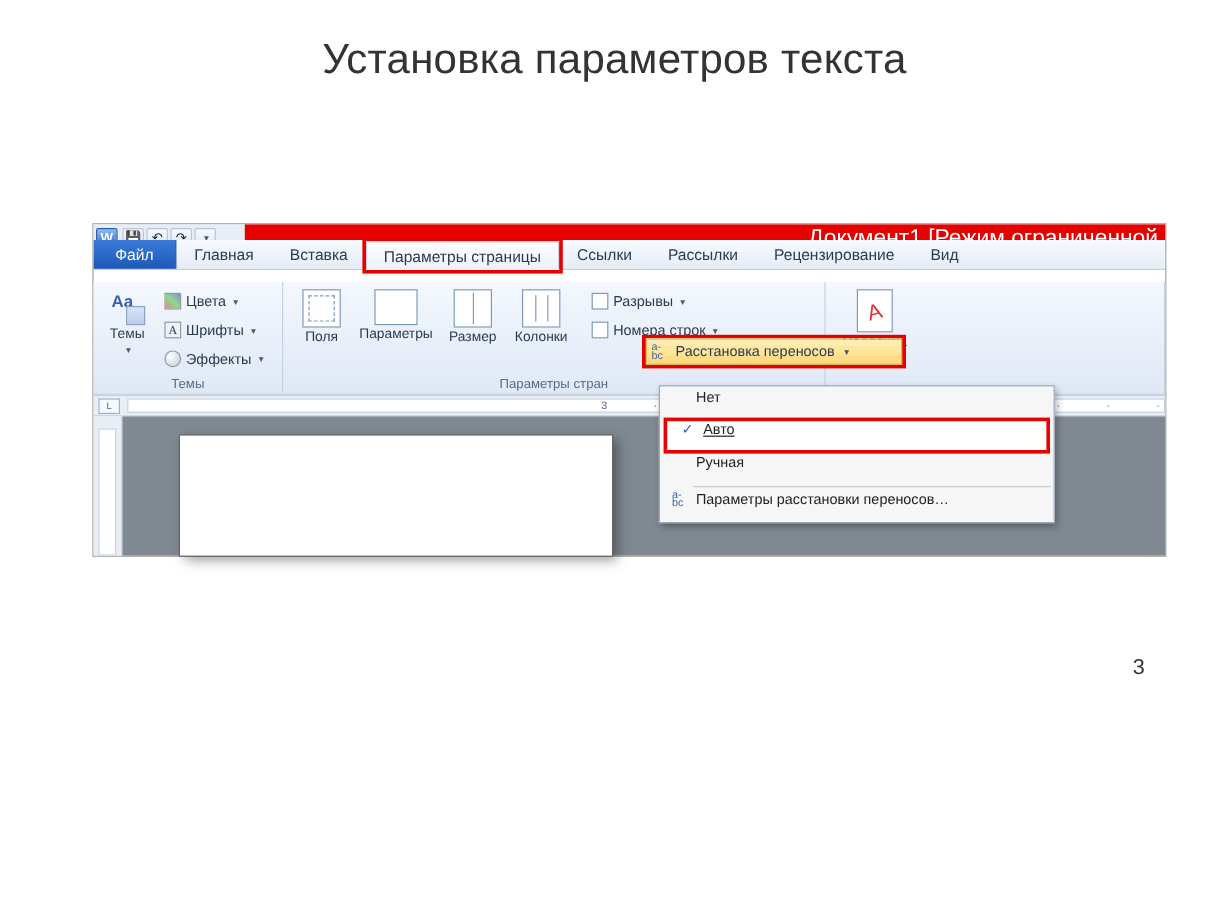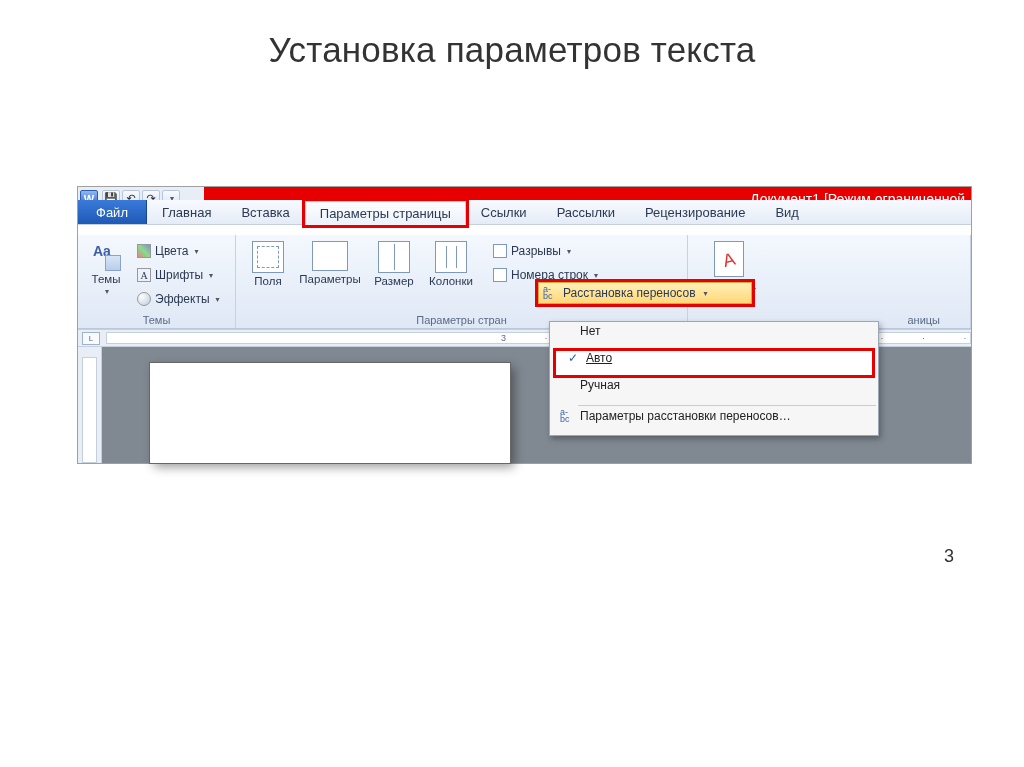--- a/index.html
+++ b/index.html
@@ -60,21 +60,21 @@
     border:1px solid #b6c6dd; border-radius:2px;
     display:flex; align-items:center; justify-content:center;
     font-size:11px;
   }
   .red-strip {
     position:absolute;
     left:126px; top:0; right:0; height:23px;
     background:#e60000;
     color:#fff;
     display:flex; align-items:center; justify-content:flex-end;
-    padding-right:6px; font-size:14px;
+    padding-right:6px; font-size:19px;
     overflow:hidden; white-space:nowrap;
   }
   
   .tabs {
     position:absolute;
     left:0; top:13px; right:0; height:25px;
     background:linear-gradient(#f7faff,#e5ecf6);
     border-bottom:1px solid #c5d0df;
     display:flex; align-items:stretch;
   }
@@ -314,21 +314,20 @@
       <div class="group-label">Параметры стран</div>
     </div>
 
     <div class="group" style="flex:1;padding-left:10px;">
       <div class="row" style="gap:6px">
         <div class="big-btn" style="width:62px">
           <span class="ic-water"></span>
           <span>Подложка</span>
         </div>
       </div>
-      <div class="group-label" style="text-align:right;padding-right:30px">аницы</div>
     </div>
   </div>
 
   <div class="hyph-trigger">
     <span class="ic-hyph">
         <span>a-</span>
         <span>bc</span>
       </span>
     <span>Расстановка переносов</span>
     <span class="caret">▾</span>

